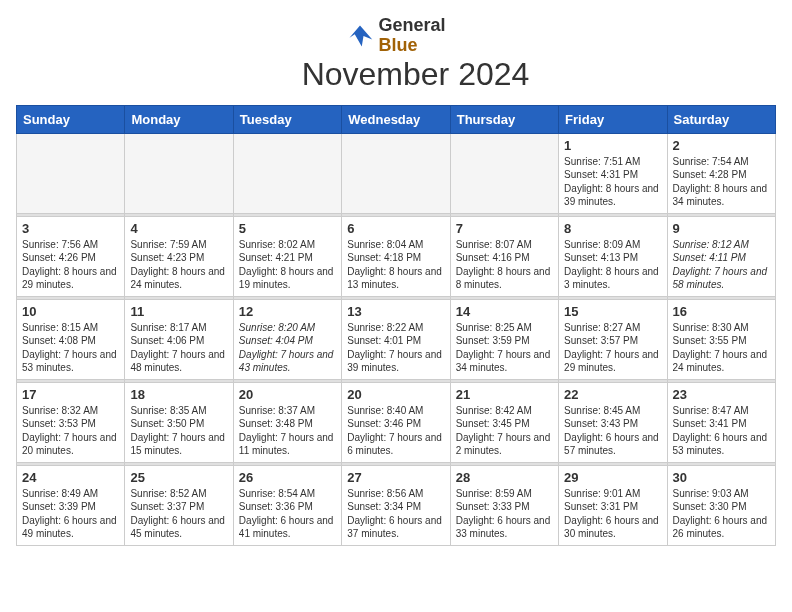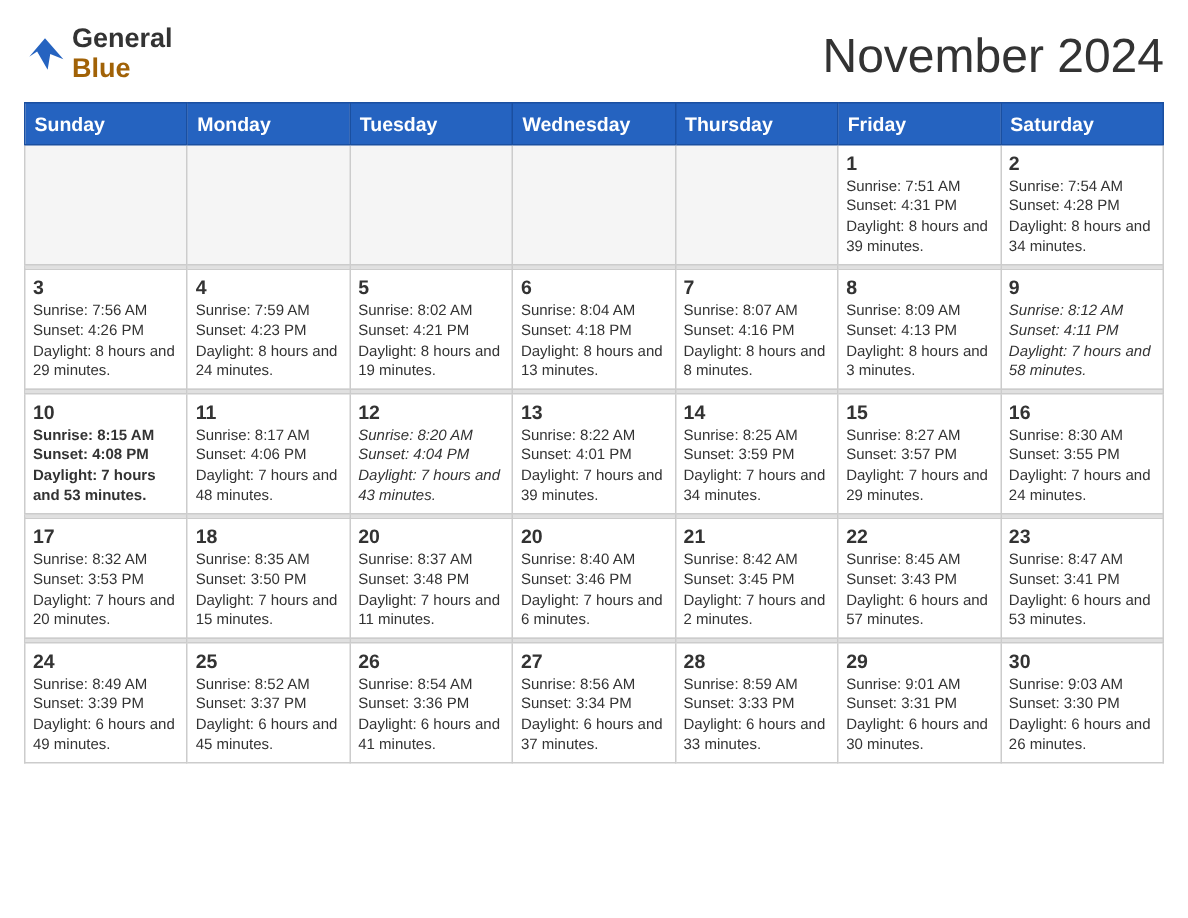--- a/index.html
+++ b/index.html
@@ -6,22 +6,23 @@
     body {
       font-family: Arial, sans-serif;
       background: #fff;
       width: 792px;
       min-height: 612px;
       padding: 16px;
     }
     .header {
       display: flex;
       justify-content: space-between;
-      align-items: flex-end;
+      align-items: center;
       margin-bottom: 12px;
+      flex-direction: column;
     }
     .logo {
       display: flex;
       align-items: center;
       gap: 4px;
     }
     .logo-text {
       font-size: 18px;
       font-weight: bold;
       line-height: 1.1;
@@ -190,21 +191,21 @@
         <td style="height: 3px; padding: 0px; background: rgb(224, 224, 224);"></td>
         <td style="height: 3px; padding: 0px; background: rgb(224, 224, 224);"></td>
         <td style="height: 3px; padding: 0px; background: rgb(224, 224, 224);"></td>
         <td style="height: 3px; padding: 0px; background: rgb(224, 224, 224);"></td>
         <td style="height: 3px; padding: 0px; background: rgb(224, 224, 224);"></td>
         <td style="height: 3px; padding: 0px; background: rgb(224, 224, 224);"></td>
       </tr>
       <tr>
         <td>
           <div class="day-number">10</div>
-          <div class="day-info" style="white-space: pre-wrap; font-weight: bold;">Sunrise: 8:15 AM
+          <div class="day-info" style="white-space: pre-wrap;">Sunrise: 8:15 AM
 Sunset: 4:08 PM
 Daylight: 7 hours and 53 minutes.</div>
         </td>
         <td>
           <div class="day-number">11</div>
           <div class="day-info" style="white-space: pre-wrap;">Sunrise: 8:17 AM
 Sunset: 4:06 PM
 Daylight: 7 hours and 48 minutes.</div>
         </td>
         <td>

